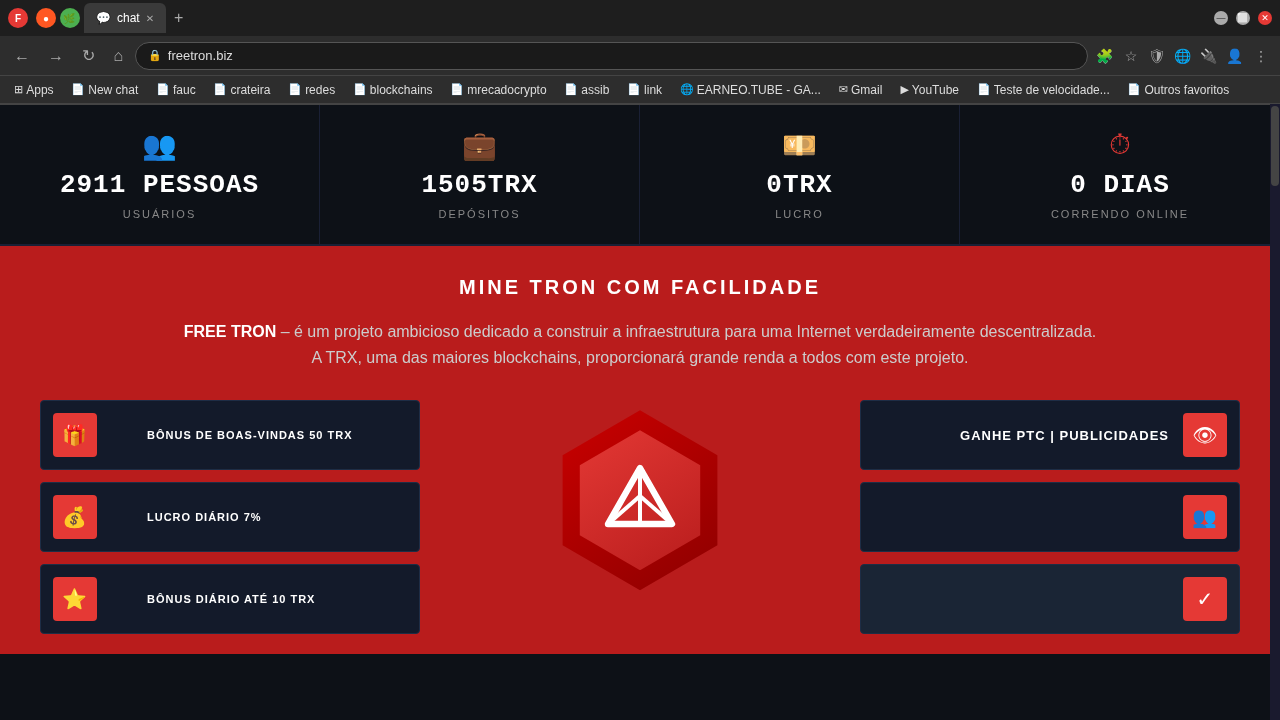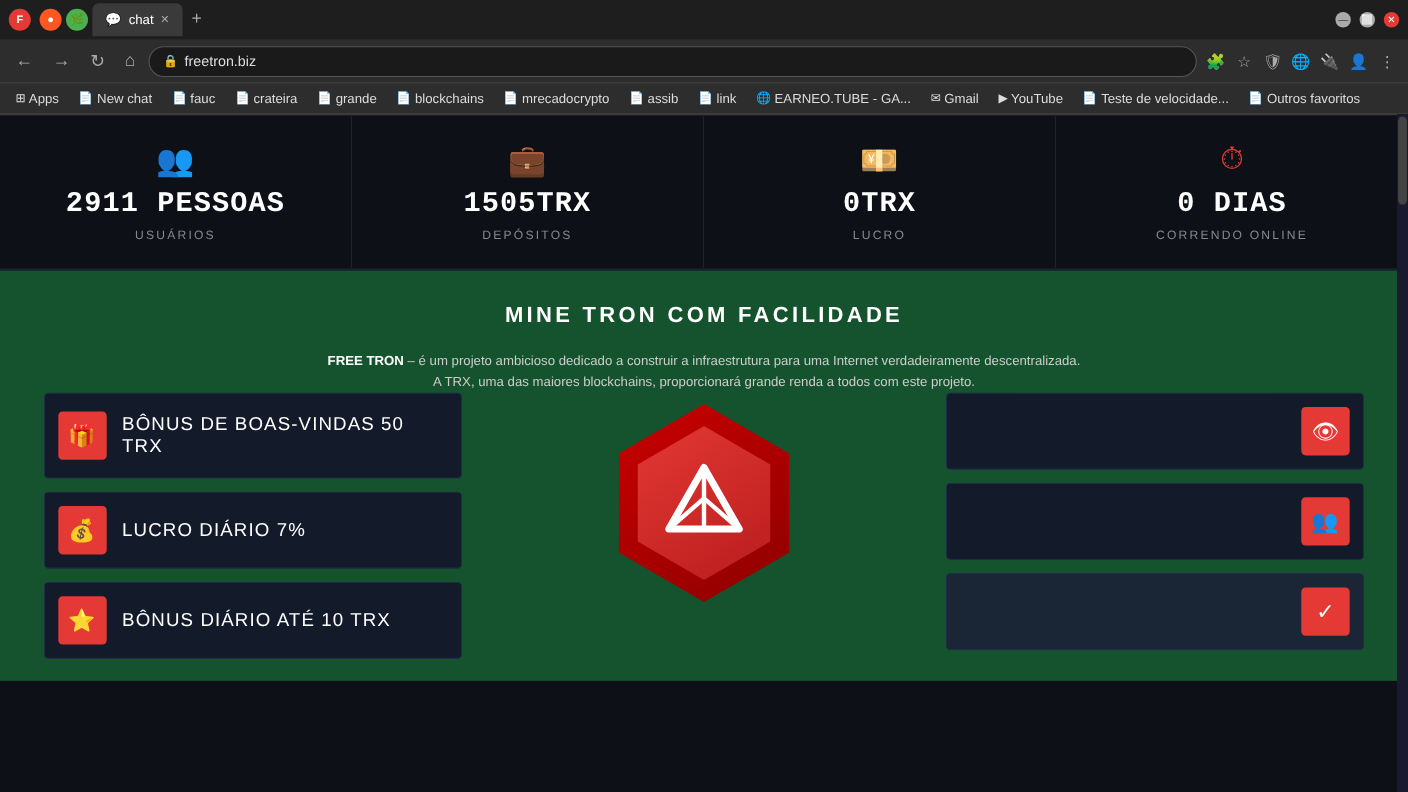--- a/index.html
+++ b/index.html
@@ -143,35 +143,36 @@
     }
     .stat-label {
       font-size: 11px;
       color: #888;
       letter-spacing: 2px;
     }
 
     
     .main-content {
       padding: 30px 40px 20px;
-      background: #14532d;
+      background: #b91c1c;
     }
     .section-title {
       text-align: center;
       font-size: 20px;
       font-weight: bold;
       letter-spacing: 3px;
       color: #fff;
       margin-bottom: 20px;
     }
     .section-desc {
       text-align: center;
-      font-size: 12px;
+      font-size: 16px;
       color: #ccc;
       line-height: 1.6;
+      margin-bottom: 30px;
     }
     .section-desc strong { color: #fff; }
 
     
     .features-grid {
       display: grid;
       grid-template-columns: 380px 1fr 380px;
       gap: 0;
       align-items: start;
     }
@@ -199,24 +200,25 @@
       height: 44px;
       background: #e53935;
       border-radius: 4px;
       display: flex;
       align-items: center;
       justify-content: center;
       font-size: 20px;
       color: #fff;
     }
     .feature-label {
-      font-size: 17px;
-      font-weight: normal;
+      font-size: 11px;
+      font-weight: bold;
       letter-spacing: 1px;
       color: #fff;
+      margin-left: 36px;
     }
 
     
     .center-logo {
       display: flex;
       justify-content: center;
       align-items: center;
       padding: 10px;
     }
     .tron-hexagon {
@@ -350,21 +352,21 @@
     <div class="bookmark-item">
       <span class="bk-icon">📄</span>
       <span>fauc</span>
     </div>
     <div class="bookmark-item">
       <span class="bk-icon">📄</span>
       <span>crateira</span>
     </div>
     <div class="bookmark-item">
       <span class="bk-icon">📄</span>
-      <span>grande</span>
+      <span>redes</span>
     </div>
     <div class="bookmark-item">
       <span class="bk-icon">📄</span>
       <span>blockchains</span>
     </div>
     <div class="bookmark-item">
       <span class="bk-icon">📄</span>
       <span>mrecadocrypto</span>
     </div>
     <div class="bookmark-item">
@@ -460,20 +462,21 @@
                 <line x1="90" y1="80" x2="50" y2="45" stroke="white" stroke-width="5"></line>
               </svg>
             </div>
           </div>
         </div>
       </div>
 
       <div class="features-right">
         <div class="feature-card feature-card-right">
           <div class="feature-icon-box-right">👁</div>
+          <div class="feature-label-right">GANHE PTC | PUBLICIDADES</div>
         </div>
         <div class="feature-card feature-card-right">
           <div class="feature-icon-box-right">👥</div>
         </div>
         <div class="feature-card feature-card-right" style="background:#1a2535;">
           <div class="feature-icon-box-right">✓</div>
         </div>
       </div>
 
     </div>

